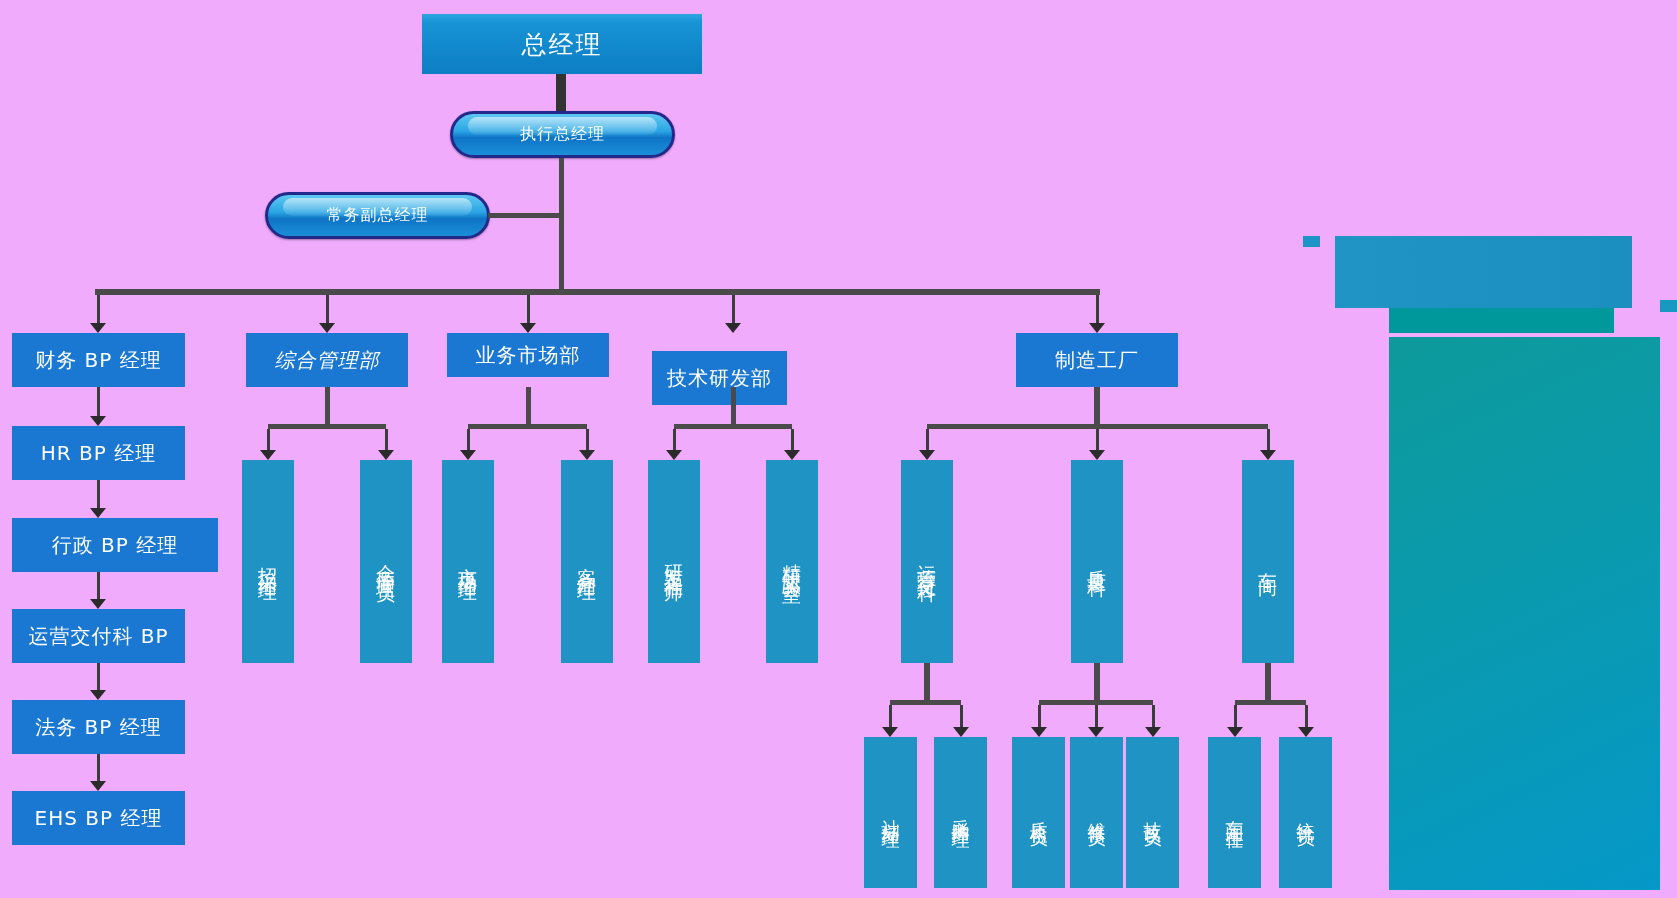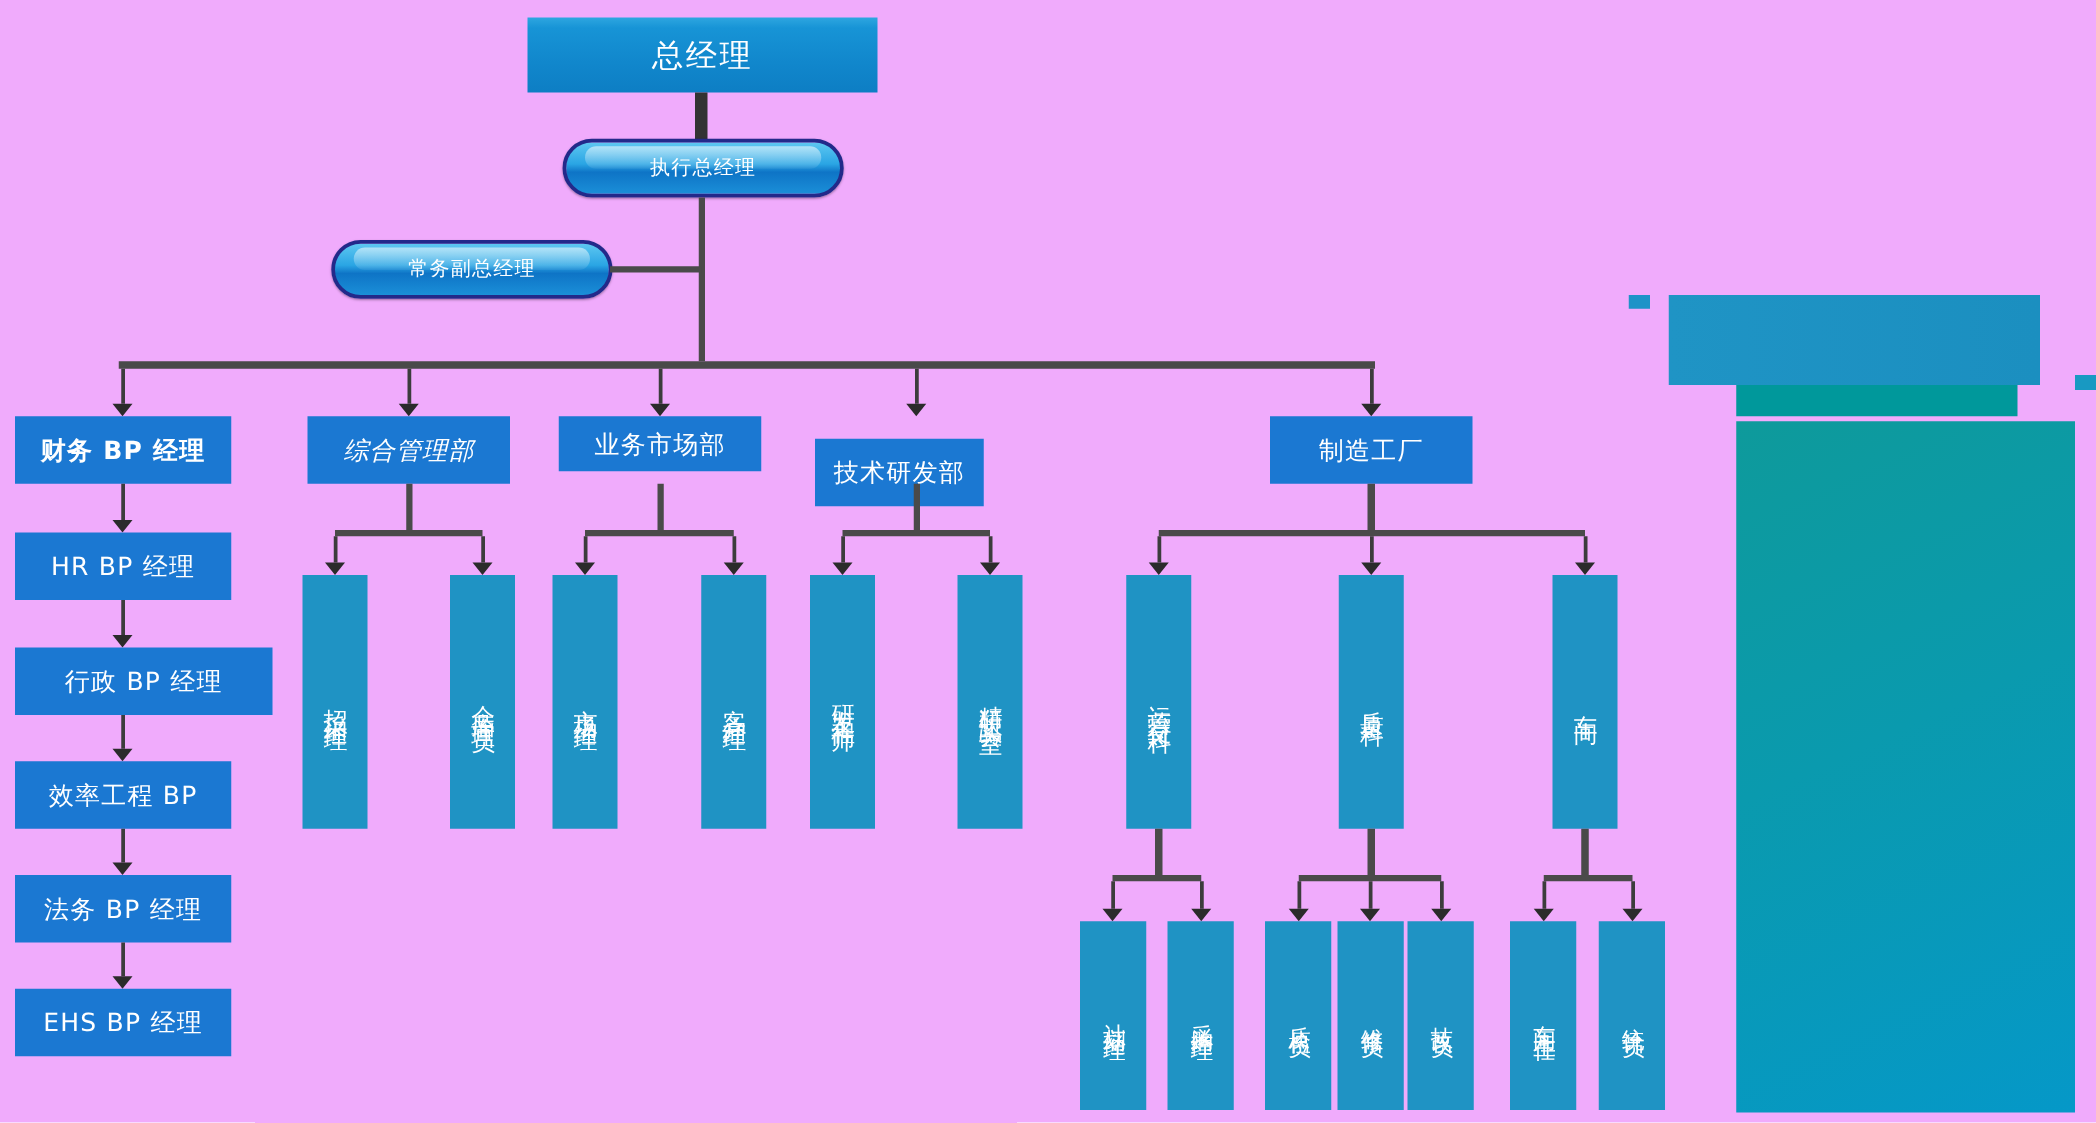--- a/index.html
+++ b/index.html
@@ -57,27 +57,27 @@
   <div class="conn" style="left:488px;top:213px;width:73px;height:5px;"></div>
 
   <div class="conn" style="left:95px;top:289px;width:1005px;height:6px;"></div>
 
   <div class="arrow" style="left:90px;top:295px;height:38px;"></div>
   <div class="arrow" style="left:319px;top:295px;height:38px;"></div>
   <div class="arrow" style="left:520px;top:295px;height:38px;"></div>
   <div class="arrow" style="left:725px;top:295px;height:38px;"></div>
   <div class="arrow" style="left:1089px;top:295px;height:38px;"></div>
 
-  <div class="node flat" style="left:12px;top:333px;width:173px;height:54px;font-weight:bold;">财务 BP 经理</div>
+  <div class="node flat" style="left:12px;top:333px;width:173px;height:54px;">财务 BP 经理</div>
   <div class="arrow" style="left:90px;top:387px;height:39px;"></div>
   <div class="node flat" style="left:12px;top:426px;width:173px;height:54px;">HR BP 经理</div>
   <div class="arrow" style="left:90px;top:480px;height:38px;"></div>
   <div class="node flat" style="left:12px;top:518px;width:206px;height:54px;">行政 BP 经理</div>
   <div class="arrow" style="left:90px;top:572px;height:37px;"></div>
-  <div class="node flat" style="left:12px;top:609px;width:173px;height:54px;">效率工程 BP</div>
+  <div class="node flat" style="left:12px;top:609px;width:173px;height:54px;">运营交付科 BP</div>
   <div class="arrow" style="left:90px;top:663px;height:37px;"></div>
   <div class="node flat" style="left:12px;top:700px;width:173px;height:54px;">法务 BP 经理</div>
   <div class="arrow" style="left:90px;top:754px;height:37px;"></div>
   <div class="node flat" style="left:12px;top:791px;width:173px;height:54px;">EHS BP 经理</div>
 
   <div class="node flat" style="left:246px;top:333px;width:162px;height:54px;font-style:italic;">综合管理部</div>
   <div class="node flat" style="left:447px;top:333px;width:162px;height:44px;text-align:right;">业务市场部</div>
   <div class="node flat" style="left:652px;top:351px;width:135px;height:54px;text-align:center;">技术研发部</div>
   <div class="node flat" style="left:1016px;top:333px;width:162px;height:54px;">制造工厂</div>
 

